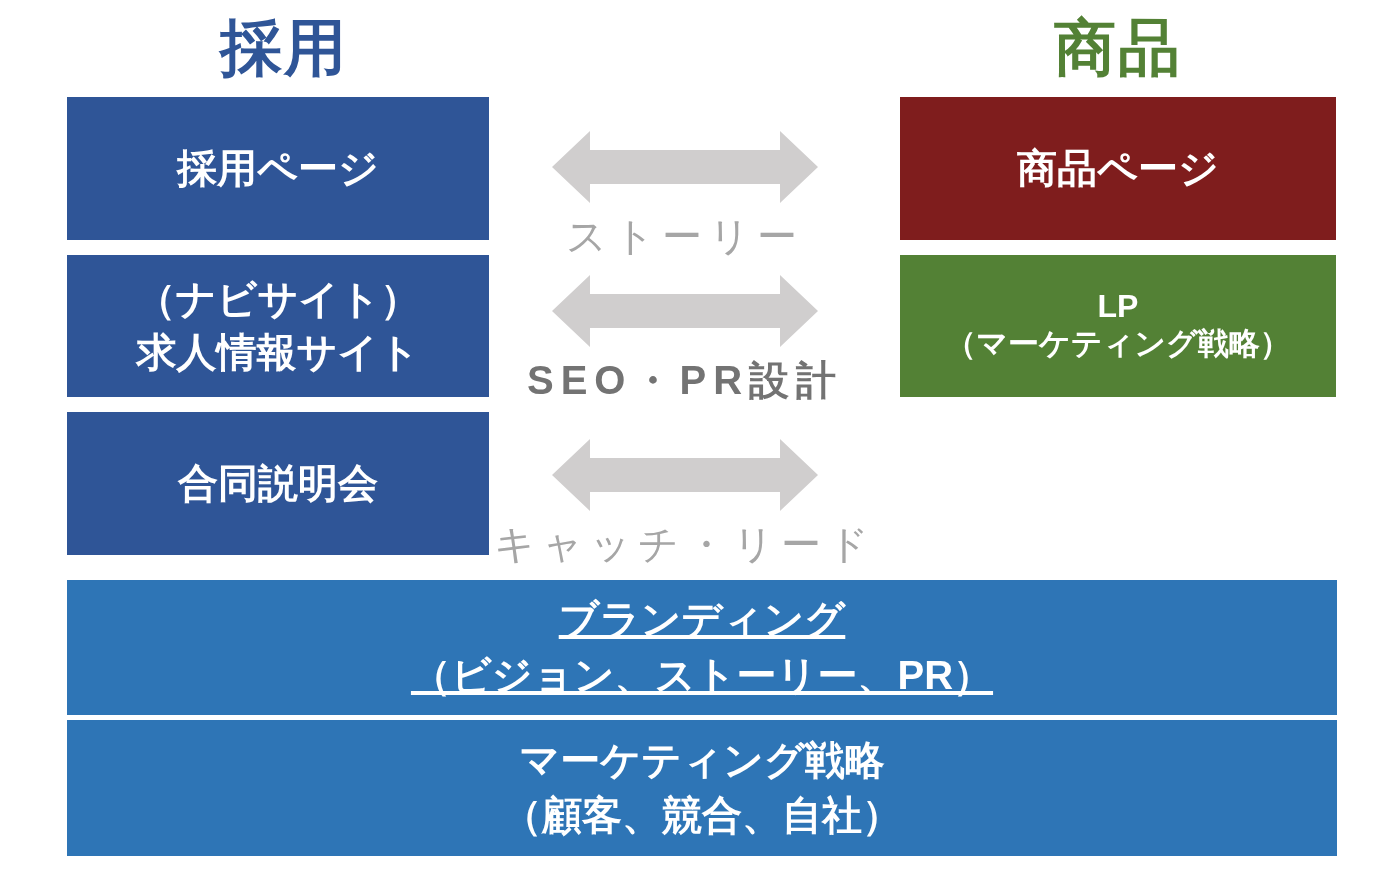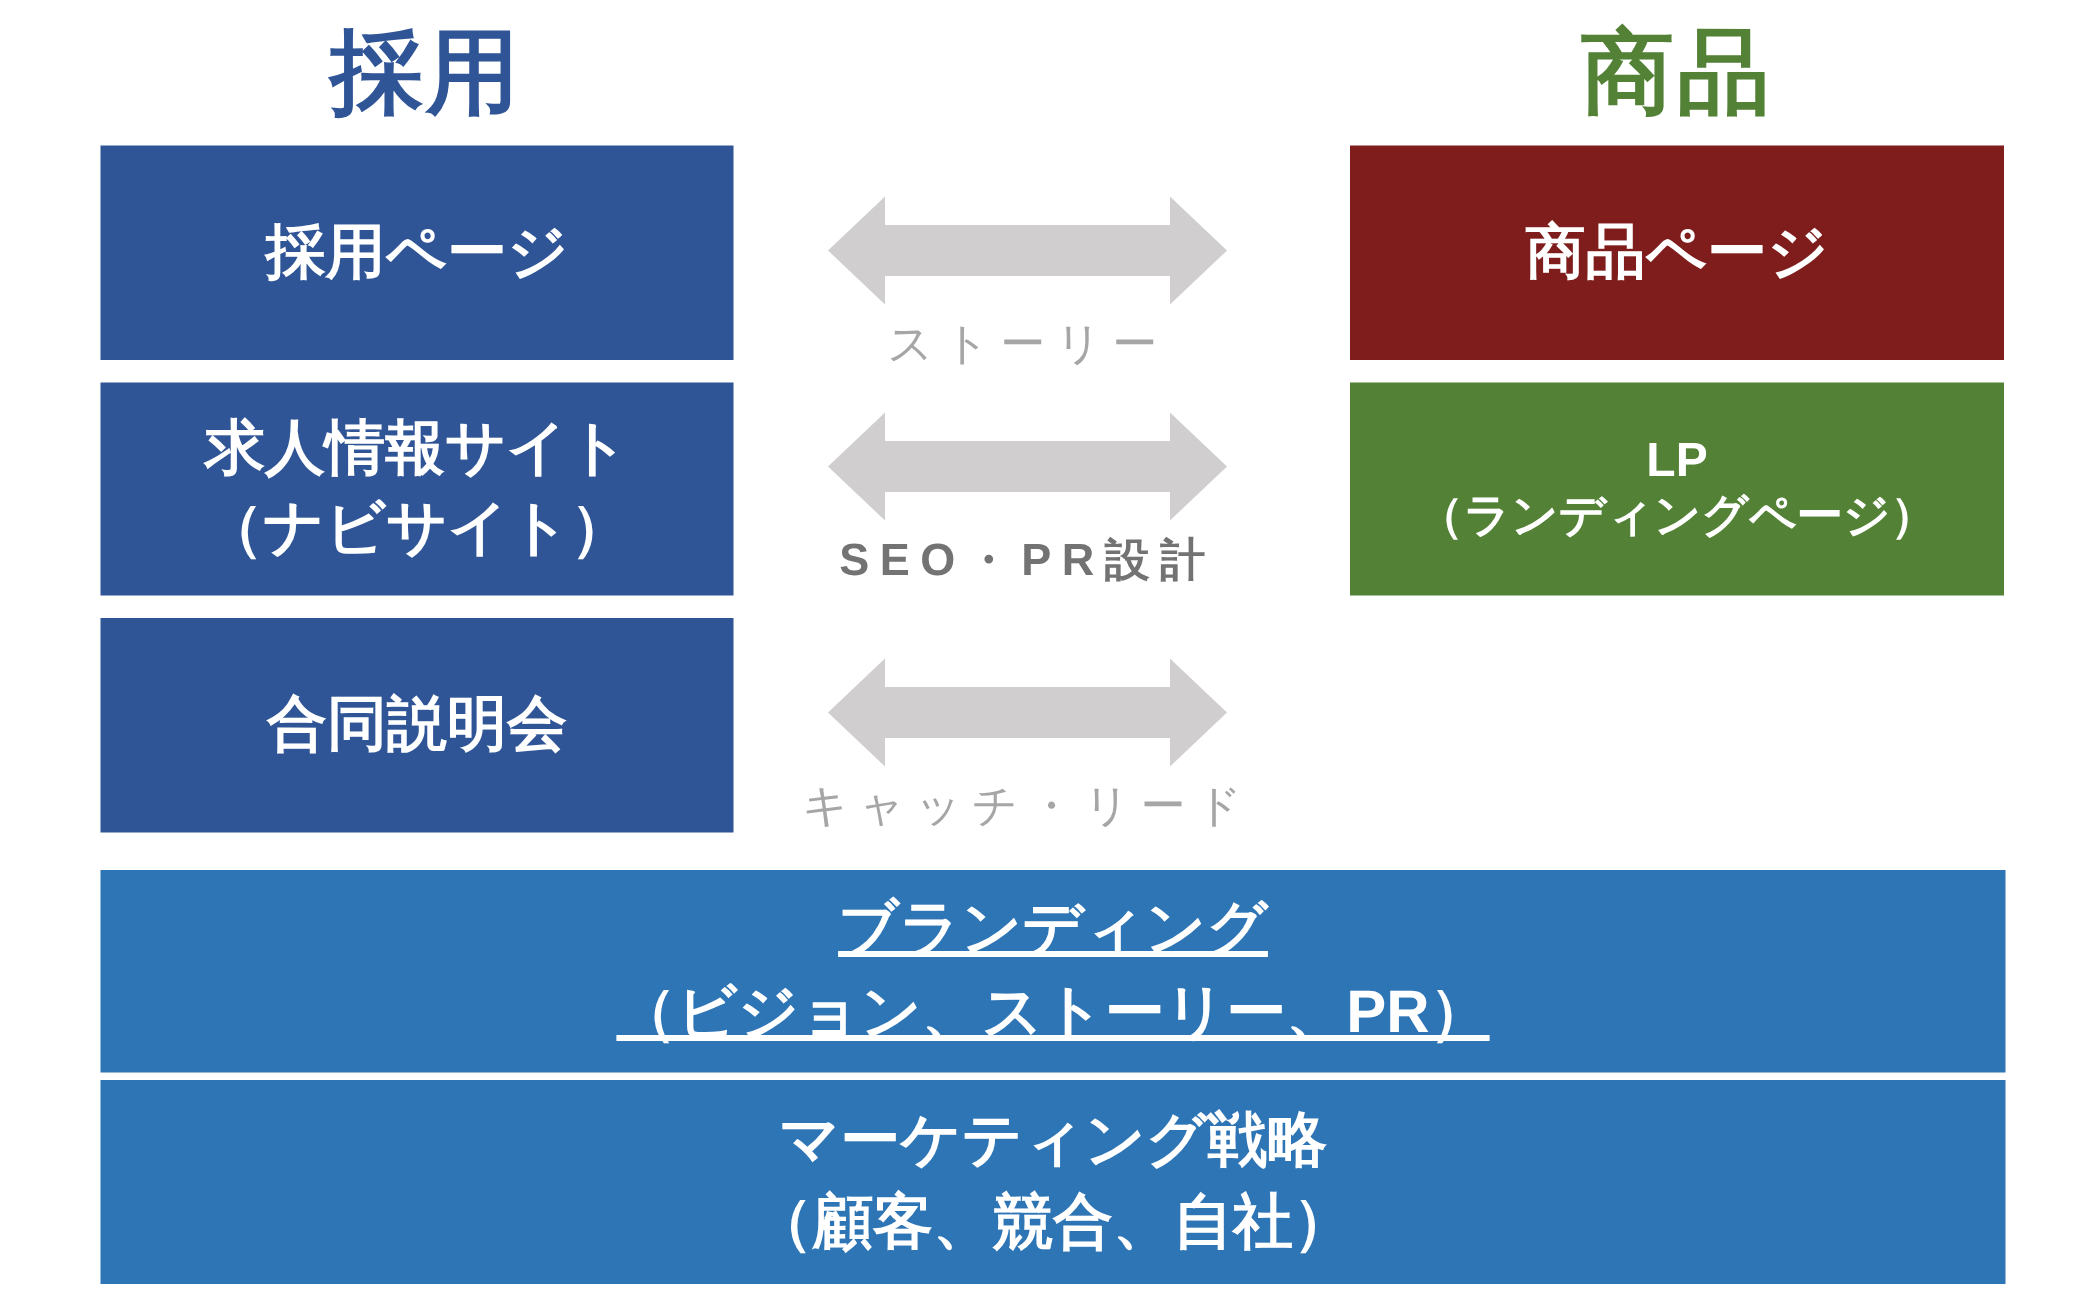--- a/index.html
+++ b/index.html
@@ -36,49 +36,49 @@
   .connector{
     position:absolute;left:552px;width:266px;
     display:flex;flex-direction:column;align-items:center;
   }
   .connector.c1{top:131px;}
   .connector.c2{top:275px;}
   .connector.c3{top:439px;}
   .connector svg{display:block;width:266px;height:72px;}
   .connector .conn-label{
     margin-top:6px;
-    font-size:30px;letter-spacing:7px;white-space:nowrap;
+    font-size:40px;letter-spacing:7px;white-space:nowrap;
     text-align:center;
   }
 </style>
 </head>
 <body>
 
 <div class="canvas">
 
   <div class="col-header recruit" style="color: rgb(47, 85, 151);">採用</div>
   <div class="col-header product" style="color: rgb(83, 129, 53);">商品</div>
 
   <div class="box col-left row1" style="background-color: rgb(47, 85, 151);">
     <span>採用ページ</span>
   </div>
   <div class="box col-left row2" style="background-color: rgb(47, 85, 151);">
+    <span>（ナビサイト）</span>
     <span>求人情報サイト</span>
-    <span>（ナビサイト）</span>
   </div>
   <div class="box col-left row3" style="background-color: rgb(47, 85, 151);">
     <span>合同説明会</span>
   </div>
 
   <div class="box col-right row1" style="background-color: #7f1d1d;">
     <span>商品ページ</span>
   </div>
   <div class="box col-right row2" style="background-color: rgb(83, 129, 53);">
     <span class="lp-main">LP</span>
-    <span class="lp-sub">（ランディングページ）</span>
+    <span class="lp-sub">（マーケティング戦略）</span>
   </div>
 
   <div class="connector c1">
     <svg viewBox="0 0 266 72" aria-hidden="true">
       <polygon points="0,36 38,0 38,19 228,19 228,0 266,36 228,72 228,53 38,53 38,72" fill="#D0CECE"></polygon>
     </svg>
     <div class="conn-label" style="color: rgb(166, 166, 166);">ストーリー</div>
   </div>
   <div class="connector c2">
     <svg viewBox="0 0 266 72" aria-hidden="true">

